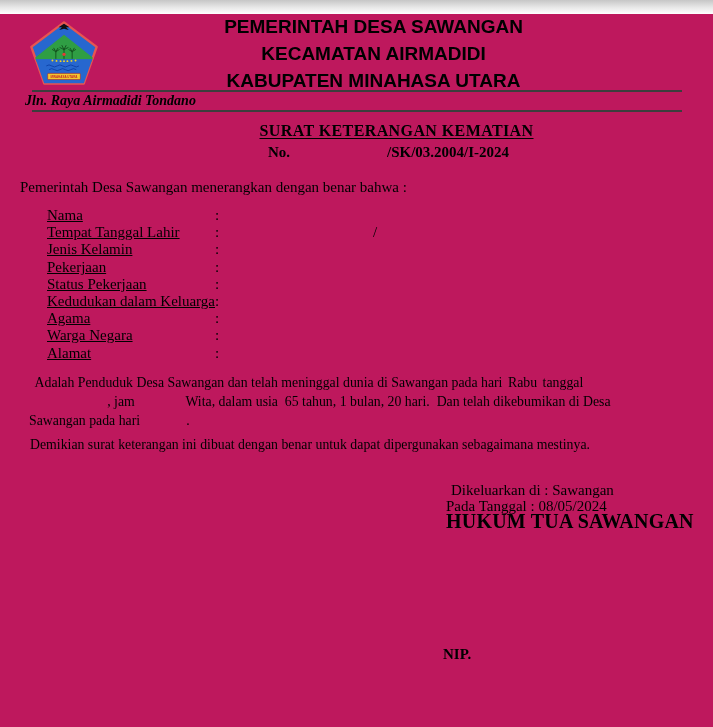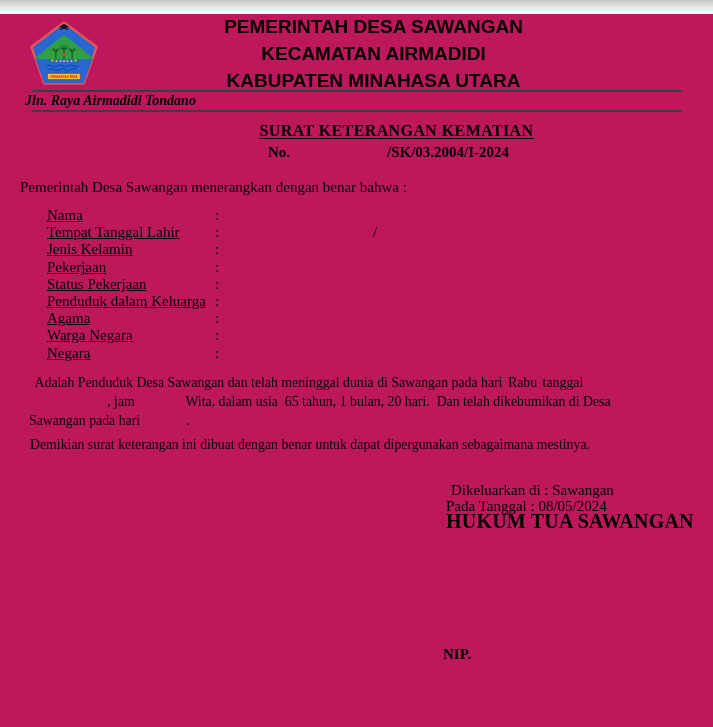--- a/index.html
+++ b/index.html
@@ -129,36 +129,36 @@
       <span class="flabel">Pekerjaan</span>
       <span class="fcolon">:</span>
       <span class="fvalue"></span>
     </div>
     <div class="frow">
       <span class="flabel">Status Pekerjaan</span>
       <span class="fcolon">:</span>
       <span class="fvalue"></span>
     </div>
     <div class="frow">
-      <span class="flabel">Penduduk dalam Keluarga</span>
+      <span class="flabel">Kedudukan dalam Keluarga</span>
       <span class="fcolon">:</span>
       <span class="fvalue"></span>
     </div>
     <div class="frow">
       <span class="flabel">Agama</span>
       <span class="fcolon">:</span>
       <span class="fvalue"></span>
     </div>
     <div class="frow">
       <span class="flabel">Warga Negara</span>
       <span class="fcolon">:</span>
       <span class="fvalue"></span>
     </div>
     <div class="frow">
-      <span class="flabel">Negara</span>
+      <span class="flabel">Alamat</span>
       <span class="fcolon">:</span>
       <span class="fvalue"></span>
     </div>
   </div>
 
   <div class="para condensed">
     <div class="pline pline1-indent">
       <span class="pre">Adalah Penduduk Desa Sawangan dan telah meninggal dunia di Sawangan pada hari</span><span class="gap g6"></span><span class="pre">Rabu</span><span class="gap g6"></span><span class="pre">tanggal</span>
     </div>
     <div class="pline">

